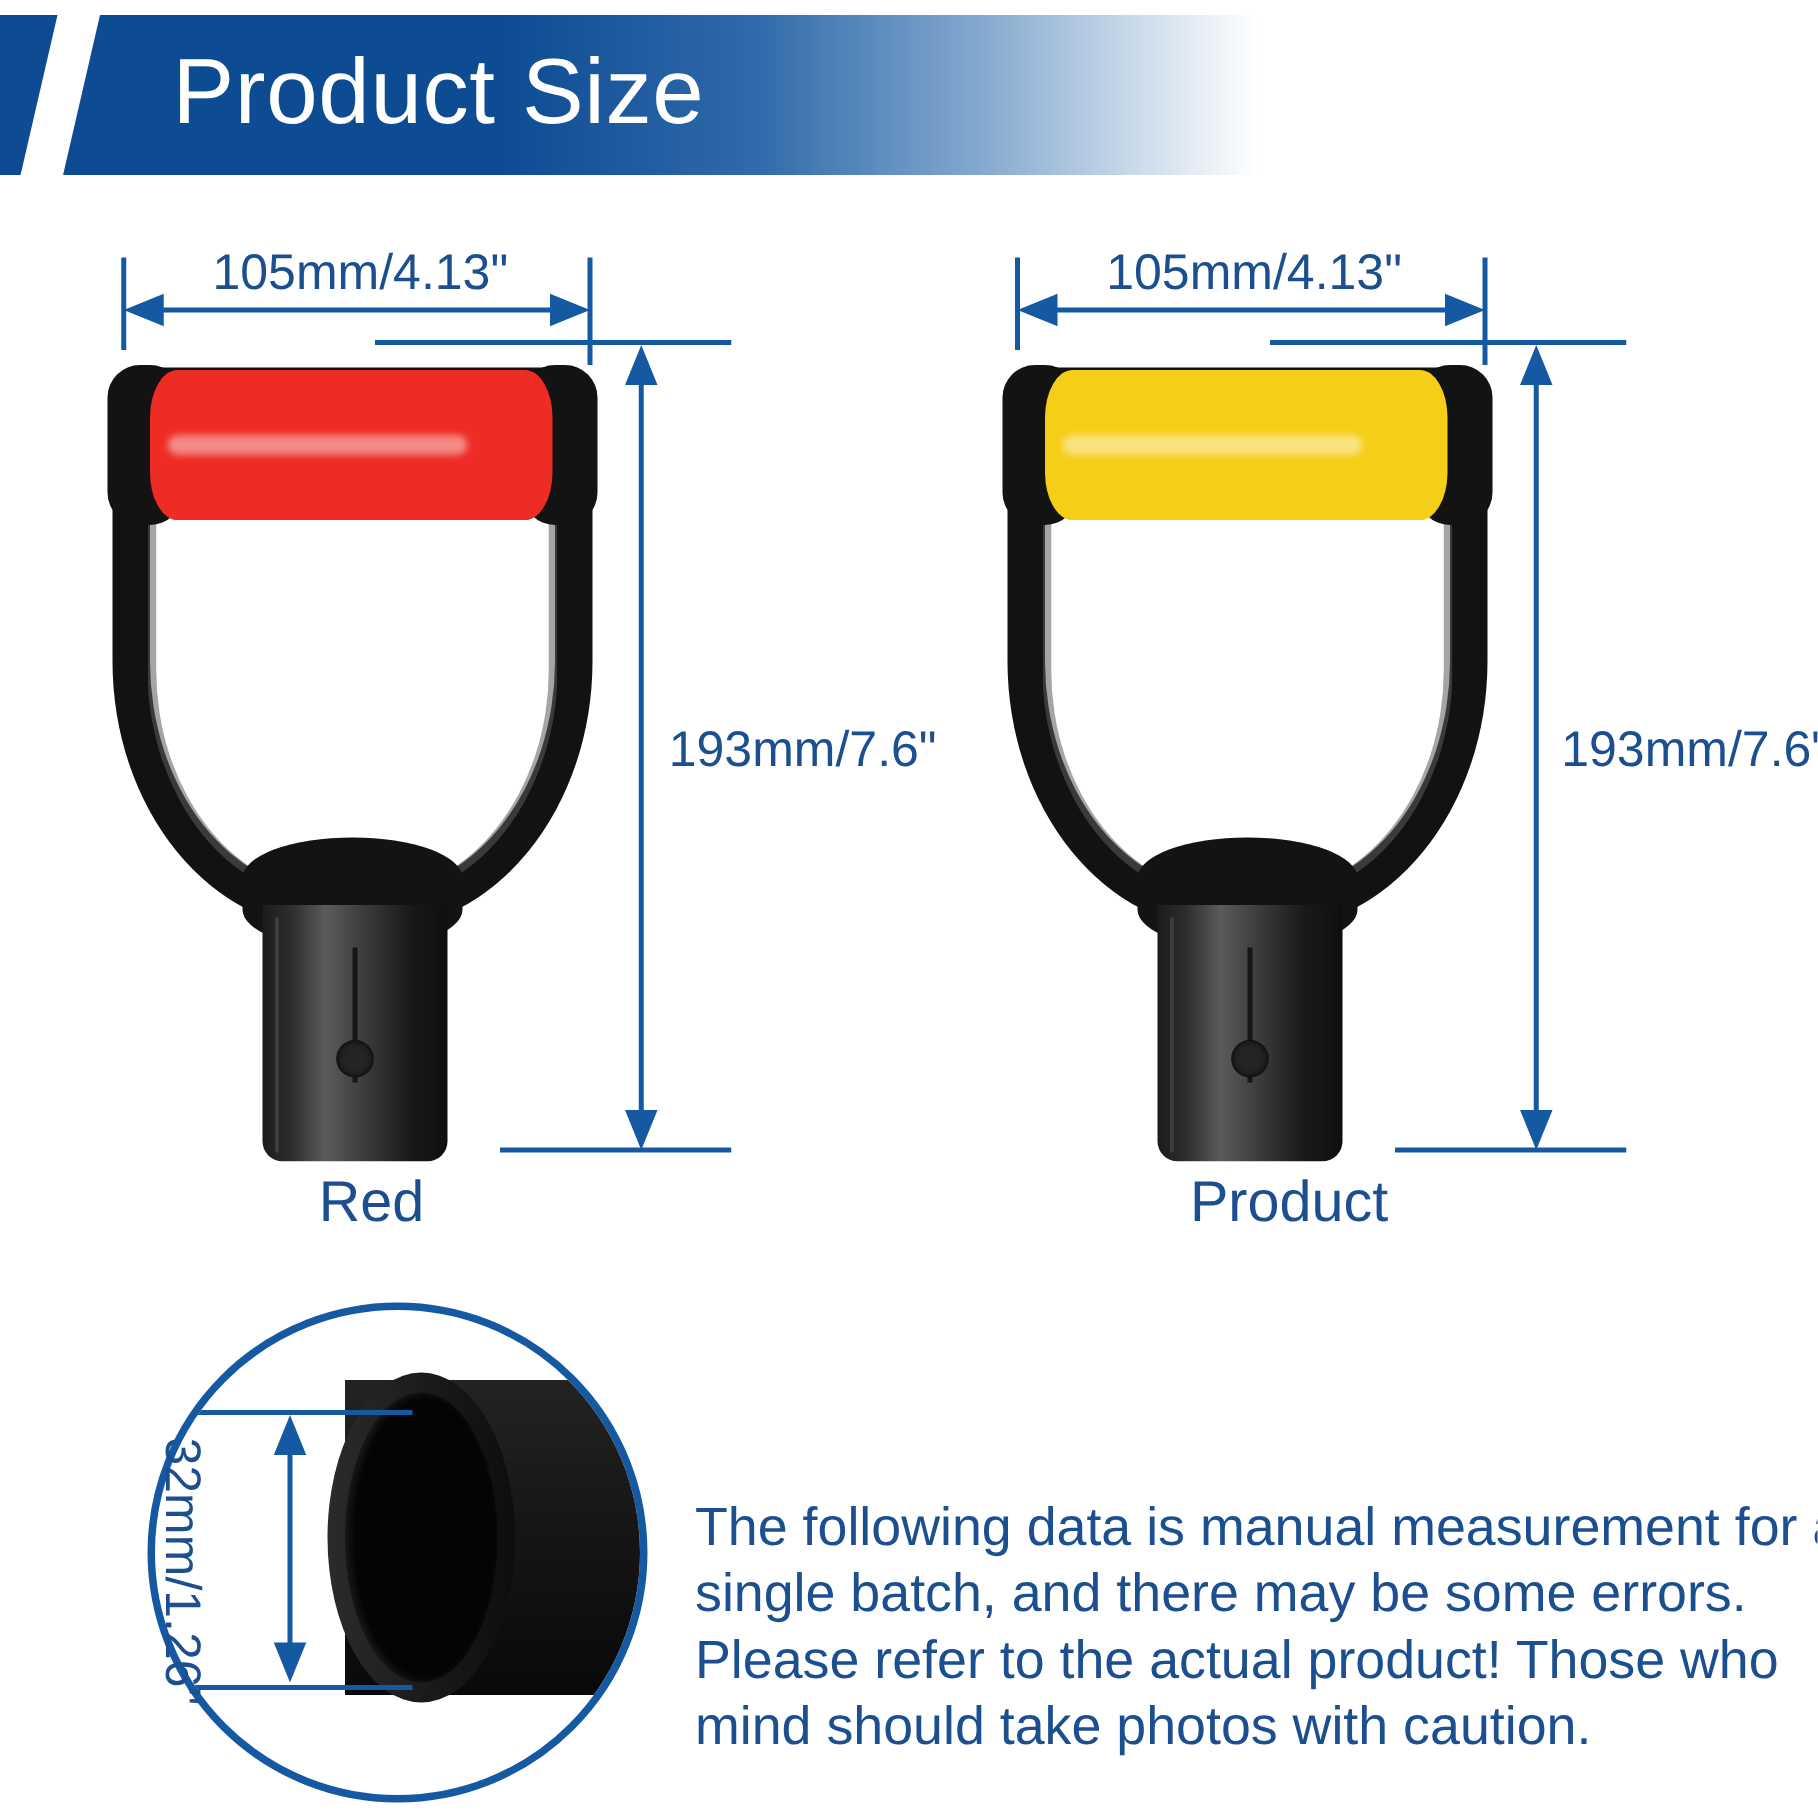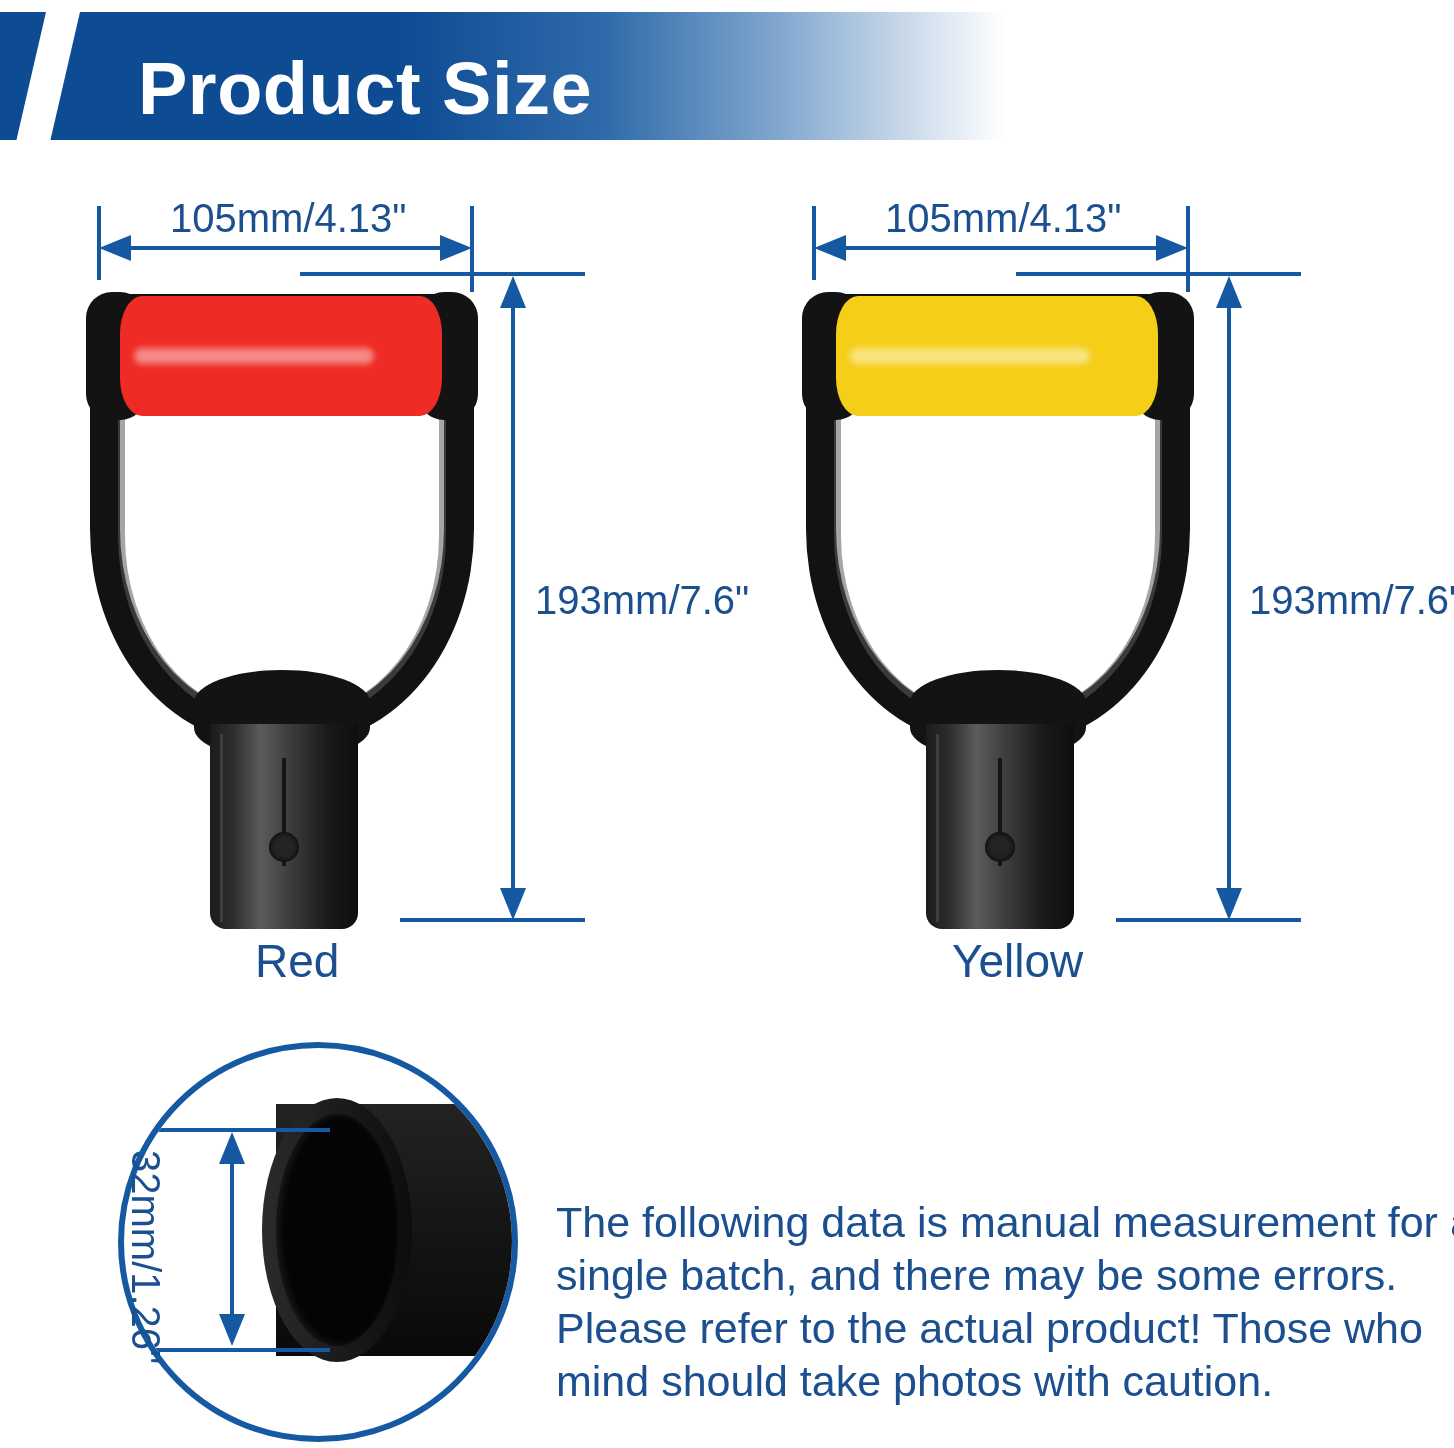--- a/index.html
+++ b/index.html
@@ -38,25 +38,25 @@
     top: 12px;
     width: 34px;
     height: 128px;
     background: #ffffff;
     transform: skewX(-13deg);
     transform-origin: top left;
   }
   #header-title {
     position: absolute;
     left: 138px;
-    top: 28px;
+    top: 12px;
     height: 128px;
     line-height: 122px;
     font-size: 74px;
-    font-weight: bold;
+    font-weight: normal;
     color: #ffffff;
     letter-spacing: 0.5px;
     white-space: nowrap;
   }
 
   
   .dim-line-h {            
     position: absolute;
     height: 4px;
     background: #1559a3;
@@ -373,21 +373,21 @@
     <div class="grip-hl"></div>
   </div>
   <div class="collar"></div>
   <div class="socket">
     <div class="socket-edge"></div>
     <div class="socket-seam"></div>
     <div class="socket-boss"></div>
   </div>
 </div>
 
-<div class="color-label" style="left:952px; top:934px;">Yellow</div>
+<div class="color-label" style="left:952px; top:934px;">Product</div>
 
 <div id="inset-circle">
   <div class="ferrule">
     <div class="ferrule-nub" style="left:82px; top:24px;"></div>
     <div class="ferrule-nub" style="left:98px; top:148px;"></div>
   </div>
   <div class="ferrule-rim"></div>
   <div class="ferrule-bore"></div>
 
   <div class="dim-line-h" style="left:30px;  top:80px;  width:176px;"></div>

